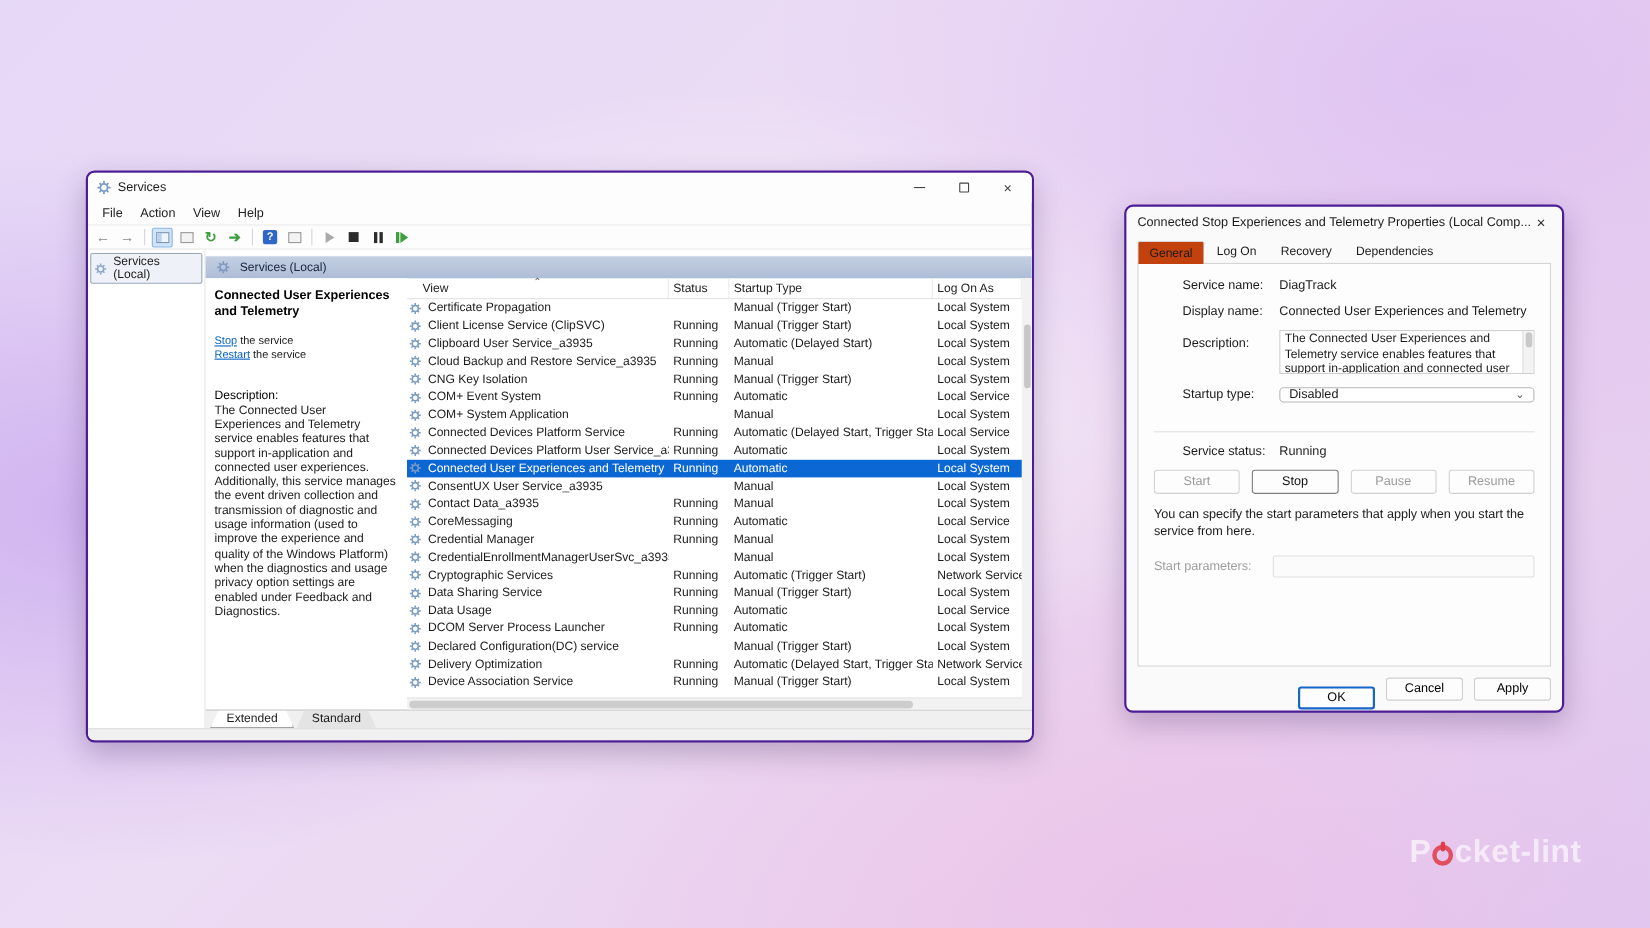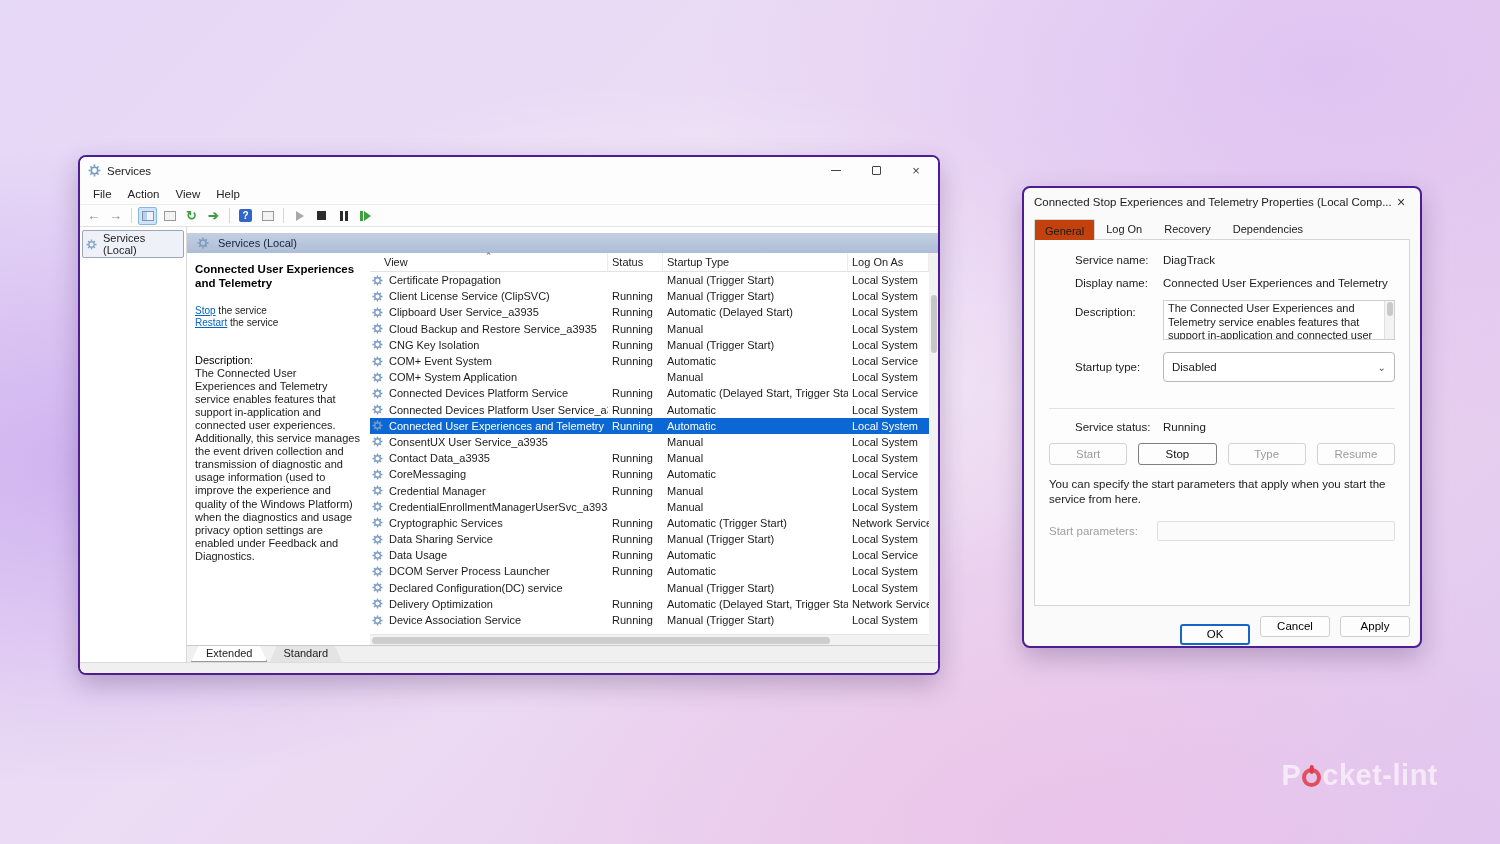--- a/index.html
+++ b/index.html
@@ -104,21 +104,21 @@
   .tab.active { background:#c2410c; border-color:#d5d5d5; border-radius:2px 2px 0 0; position:relative; top:1px; padding-top:5px; font-weight:400; }
   .tabpage { margin:0 10px; border:1px solid #d5d5d5; background:#fdfdfd; flex:1; padding:14px 14px 8px 14px; position:relative; z-index:1; font-size:11.5px; color:#1b1b1b; }
 
   .frow { display:flex; margin-bottom:11px;margin-left:26px; }
   .flabel { width:88px; flex:none; }
   .desc-box { flex:1; border:1px solid #cfcfcf; height:40px; display:flex; background:#fff; }
   .desc-box .txt { flex:1; font-size:11px; line-height:13.5px; padding:1px 4px; overflow:hidden; }
   .desc-box .sb { width:10px; background:#f3f3f3; border-left:1px solid #e0e0e0; position:relative; }
   .desc-box .sb i { position:absolute; top:1px; left:1.5px; width:6px; height:14px; background:#c9c9c9; border-radius:3px; }
   .path-block { margin:2px 0 12px 0; line-height:1.45; }
-  .select-box { flex:1; border:1px solid #b8b8b8; border-radius:4px; background:#fff; height:30px; display:flex; align-items:center; padding:0 8px; font-size:11.5px; }
+  .select-box { flex:1; border:1px solid #b8b8b8; border-radius:4px; background:#fff; height:14px; display:flex; align-items:center; padding:0 8px; font-size:11.5px; }
   .select-box .chev { margin-left:auto; color:#555; font-size:10px; }
   .hsep { border:none; border-top:1px solid #e2e2e2; margin:26px 0 12px 0; }
   .srv-buttons { display:flex; gap:11px; margin:10px 0 12px 0;justify-content:center; }
   .btn { height:22px; flex:1; border:1px solid #d2d2d2; border-radius:3px; background:#fdfdfd; font-size:11.5px; display:flex; align-items:center; justify-content:center; font-family:"Liberation Sans", sans-serif; }
   .btn.disabled { color:#9b9b9b; }
   .btn.enabled { border-color:#7e7e7e; color:#111; }
   .note { font-size:11.5px; line-height:1.3; margin-bottom:14px; }
   .sp-row { display:flex; align-items:center; margin-bottom:4px; }
   .sp-label { width:108px; flex:none; color:#9f9f9f; }
   .sp-input { flex:1; height:20px; border:1px solid #e0e0e0; background:#fbfbfb; border-radius:2px; }
@@ -672,21 +672,21 @@
       </div>
     </div>
     <hr class="hsep">
     <div class="frow" style="margin-bottom:6px;">
       <span class="flabel">Service status:</span>
       <span>Running</span>
     </div>
     <div class="srv-buttons">
       <button class="btn disabled">Start</button>
       <button class="btn enabled">Stop</button>
-      <button class="btn disabled">Type</button>
+      <button class="btn disabled">Pause</button>
       <button class="btn disabled">Resume</button>
     </div>
     <div class="note">You can specify the start parameters that apply when you start the service from here.</div>
     <div class="sp-row">
       <span class="sp-label">Start parameters:</span>
       <input class="sp-input" disabled="" style="">
     </div>
   </div>
 
   <div class="dlg-bottom">

